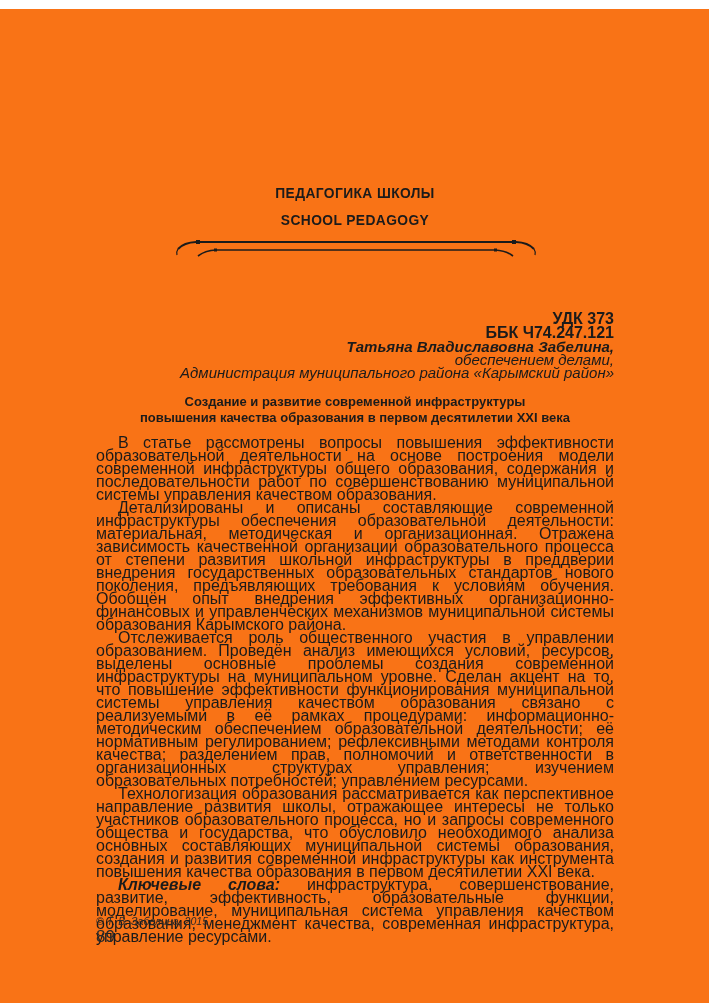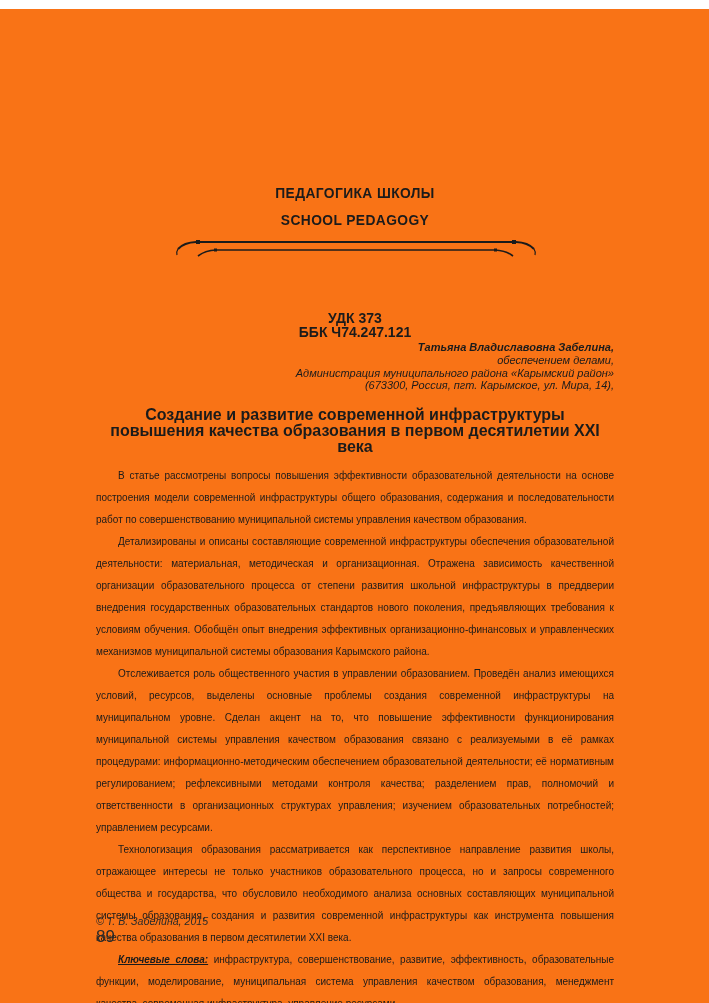--- a/index.html
+++ b/index.html
@@ -25,54 +25,54 @@
     line-height: 15px;
   }
   .section-title.en { margin-top: 12px; }
 
   .divider-wrap { text-align: center; margin-top: 7px; }
   .divider-wrap svg { display: inline-block; }
 
   
   .codes {
     margin-top: 49px;
-    font-size: 14px;
+    font-size: 16px;
     font-weight: bold;
     line-height: 13.6px;
-    text-align: center;
+    text-align: right;
   }
 
   
   .author-block {
     margin-top: 2px;
     text-align: right;
     font-style: italic;
-    font-size: 11px;
+    font-size: 15px;
     line-height: 12.7px;
   }
   .author-block .author-name { font-weight: bold; }
 
   
   .article-title {
     margin-top: 15px;
     text-align: center;
     font-weight: bold;
-    font-size: 16px;
+    font-size: 13px;
     line-height: 16px;
   }
 
   
   .abstract {
     margin-top: 10px;
-    font-size: 10px;
-    line-height: 22px;
+    font-size: 16px;
+    line-height: 13px;
     text-align: justify;
   }
   .abstract p { margin: 0; text-indent: 22px; }
-  .kw-label { font-weight: bold; font-style: italic; text-decoration: underline; }
+  .kw-label { font-weight: bold; font-style: italic; }
 
   
   .page-footer {
     position: absolute;
     left: 96px;
     right: 95px;
     top: 906px;
     display: flex;
     justify-content: space-between;
     align-items: baseline;
@@ -113,21 +113,20 @@
 
     <div class="codes">
       <div>УДК 373</div>
       <div>ББК Ч74.247.121</div>
     </div>
 
     <div class="author-block">
       <div class="author-name">Татьяна Владиславовна Забелина,</div>
       <div>обеспечением делами,</div>
       <div>Администрация муниципального района «Карымский район»</div>
-      <div>(673300, Россия, пгт. Карымское, ул. Мира, 14),</div>
     </div>
 
     <div class="article-title">
       <div>Создание и развитие современной инфраструктуры</div>
       <div>повышения качества образования в первом десятилетии XXI века</div>
     </div>
 
     <div class="abstract">
       <p>В статье рассмотрены вопросы повышения эффективности образовательной деятельности на основе построения модели современной инфраструктуры общего образования, содержания и последовательности работ по совершенствованию муниципальной системы управления качеством образования.</p>
       <p>Детализированы и описаны составляющие современной инфраструктуры обеспечения образовательной деятельности: материальная, методическая и организационная. Отражена зависимость качественной организации образовательного процесса от степени развития школьной инфраструктуры в преддверии внедрения государственных образовательных стандартов нового поколения, предъявляющих требования к условиям обучения. Обобщён опыт внедрения эффективных организационно-финансовых и управленческих механизмов муниципальной системы образования Карымского района.</p>

